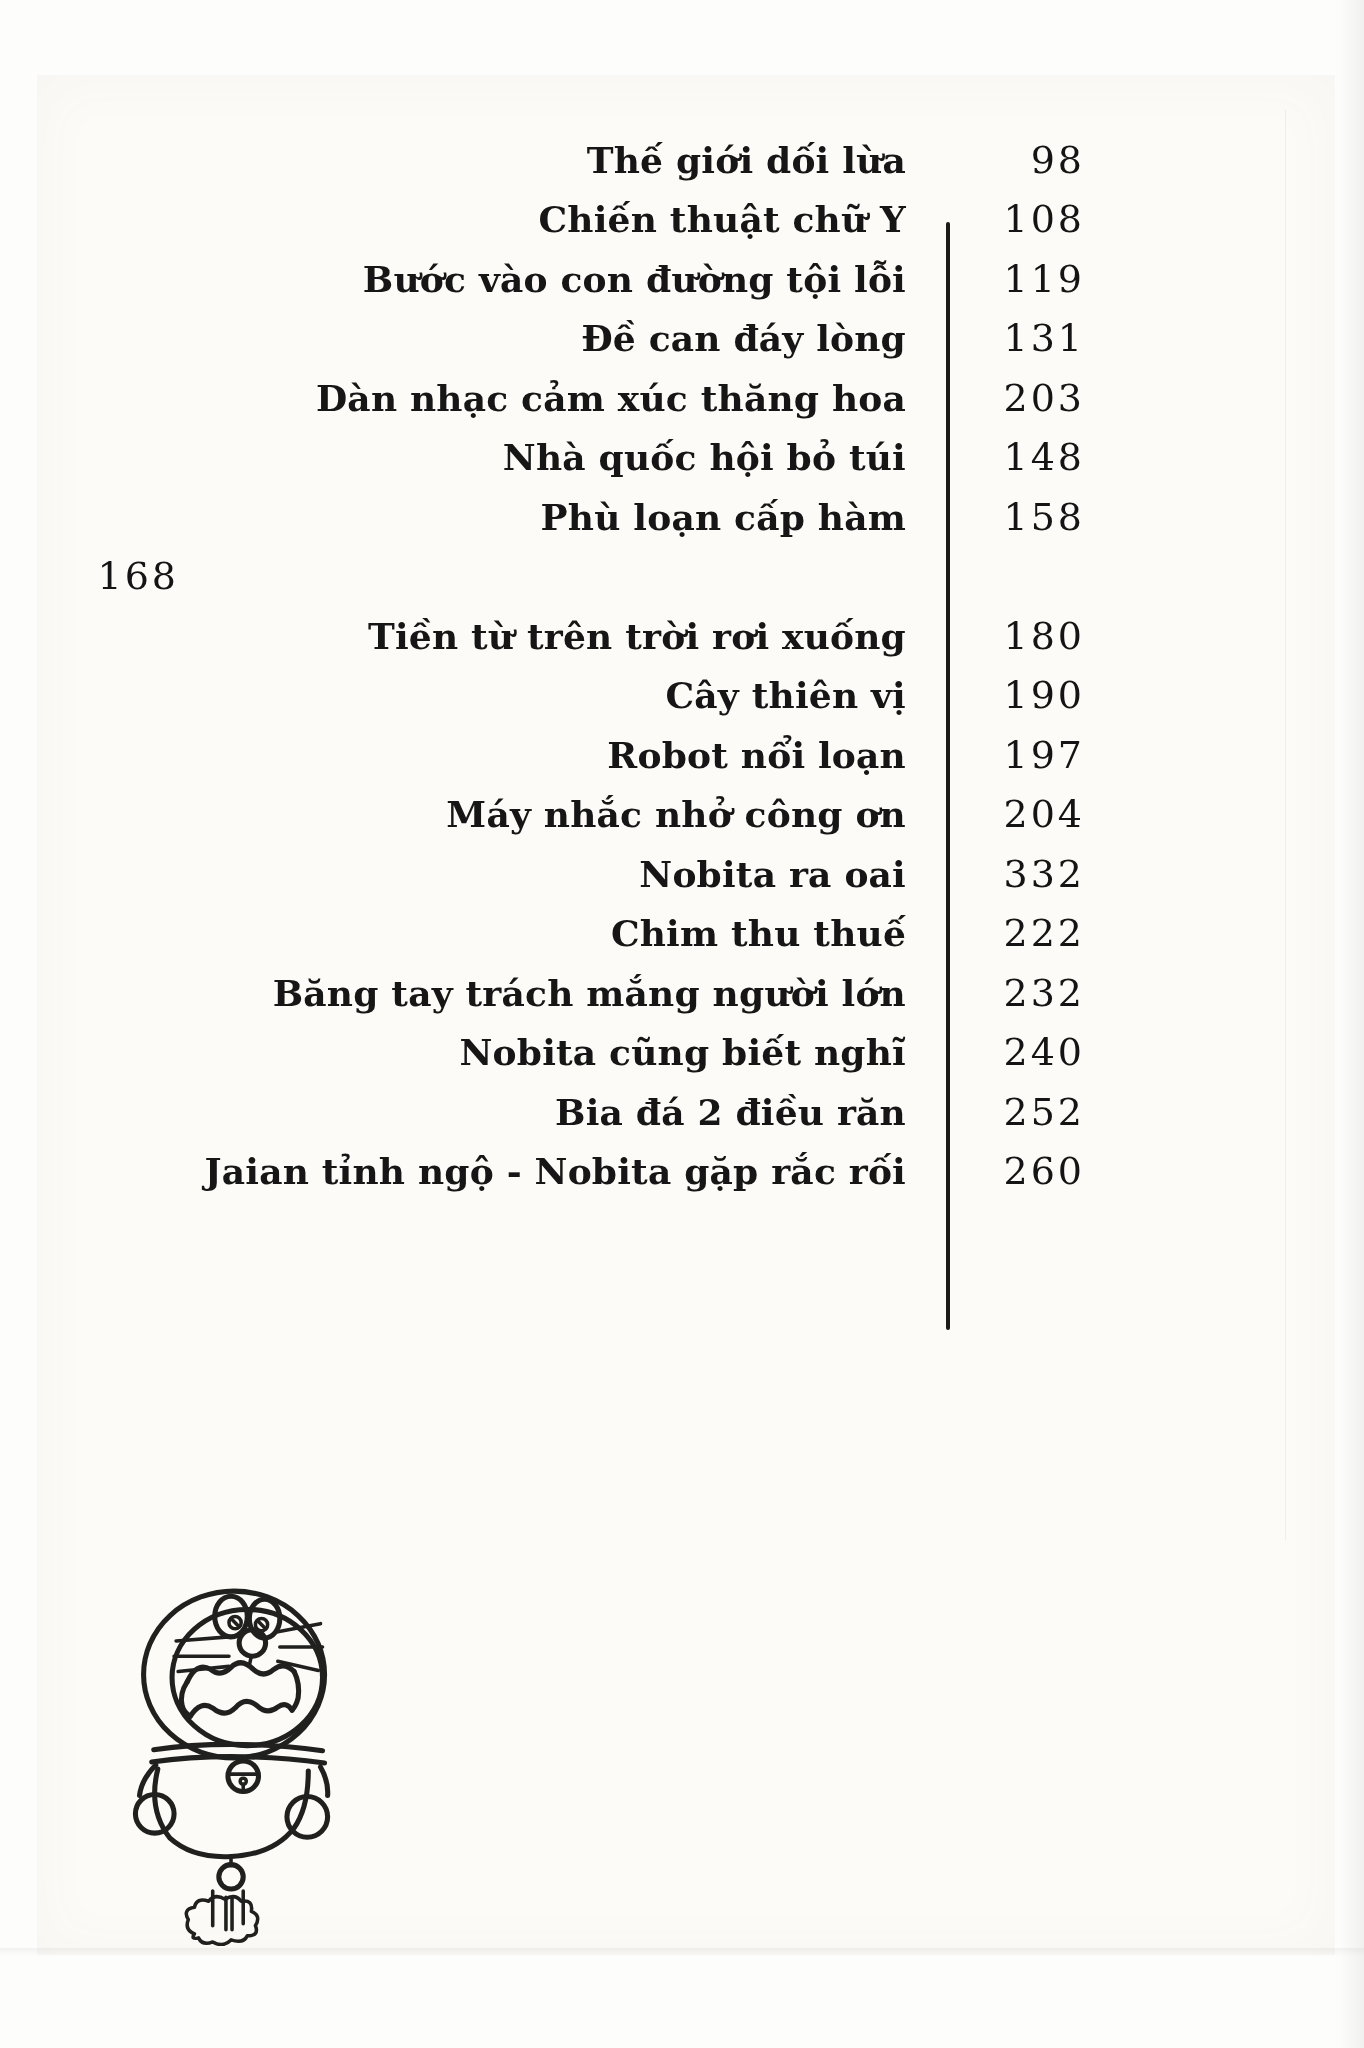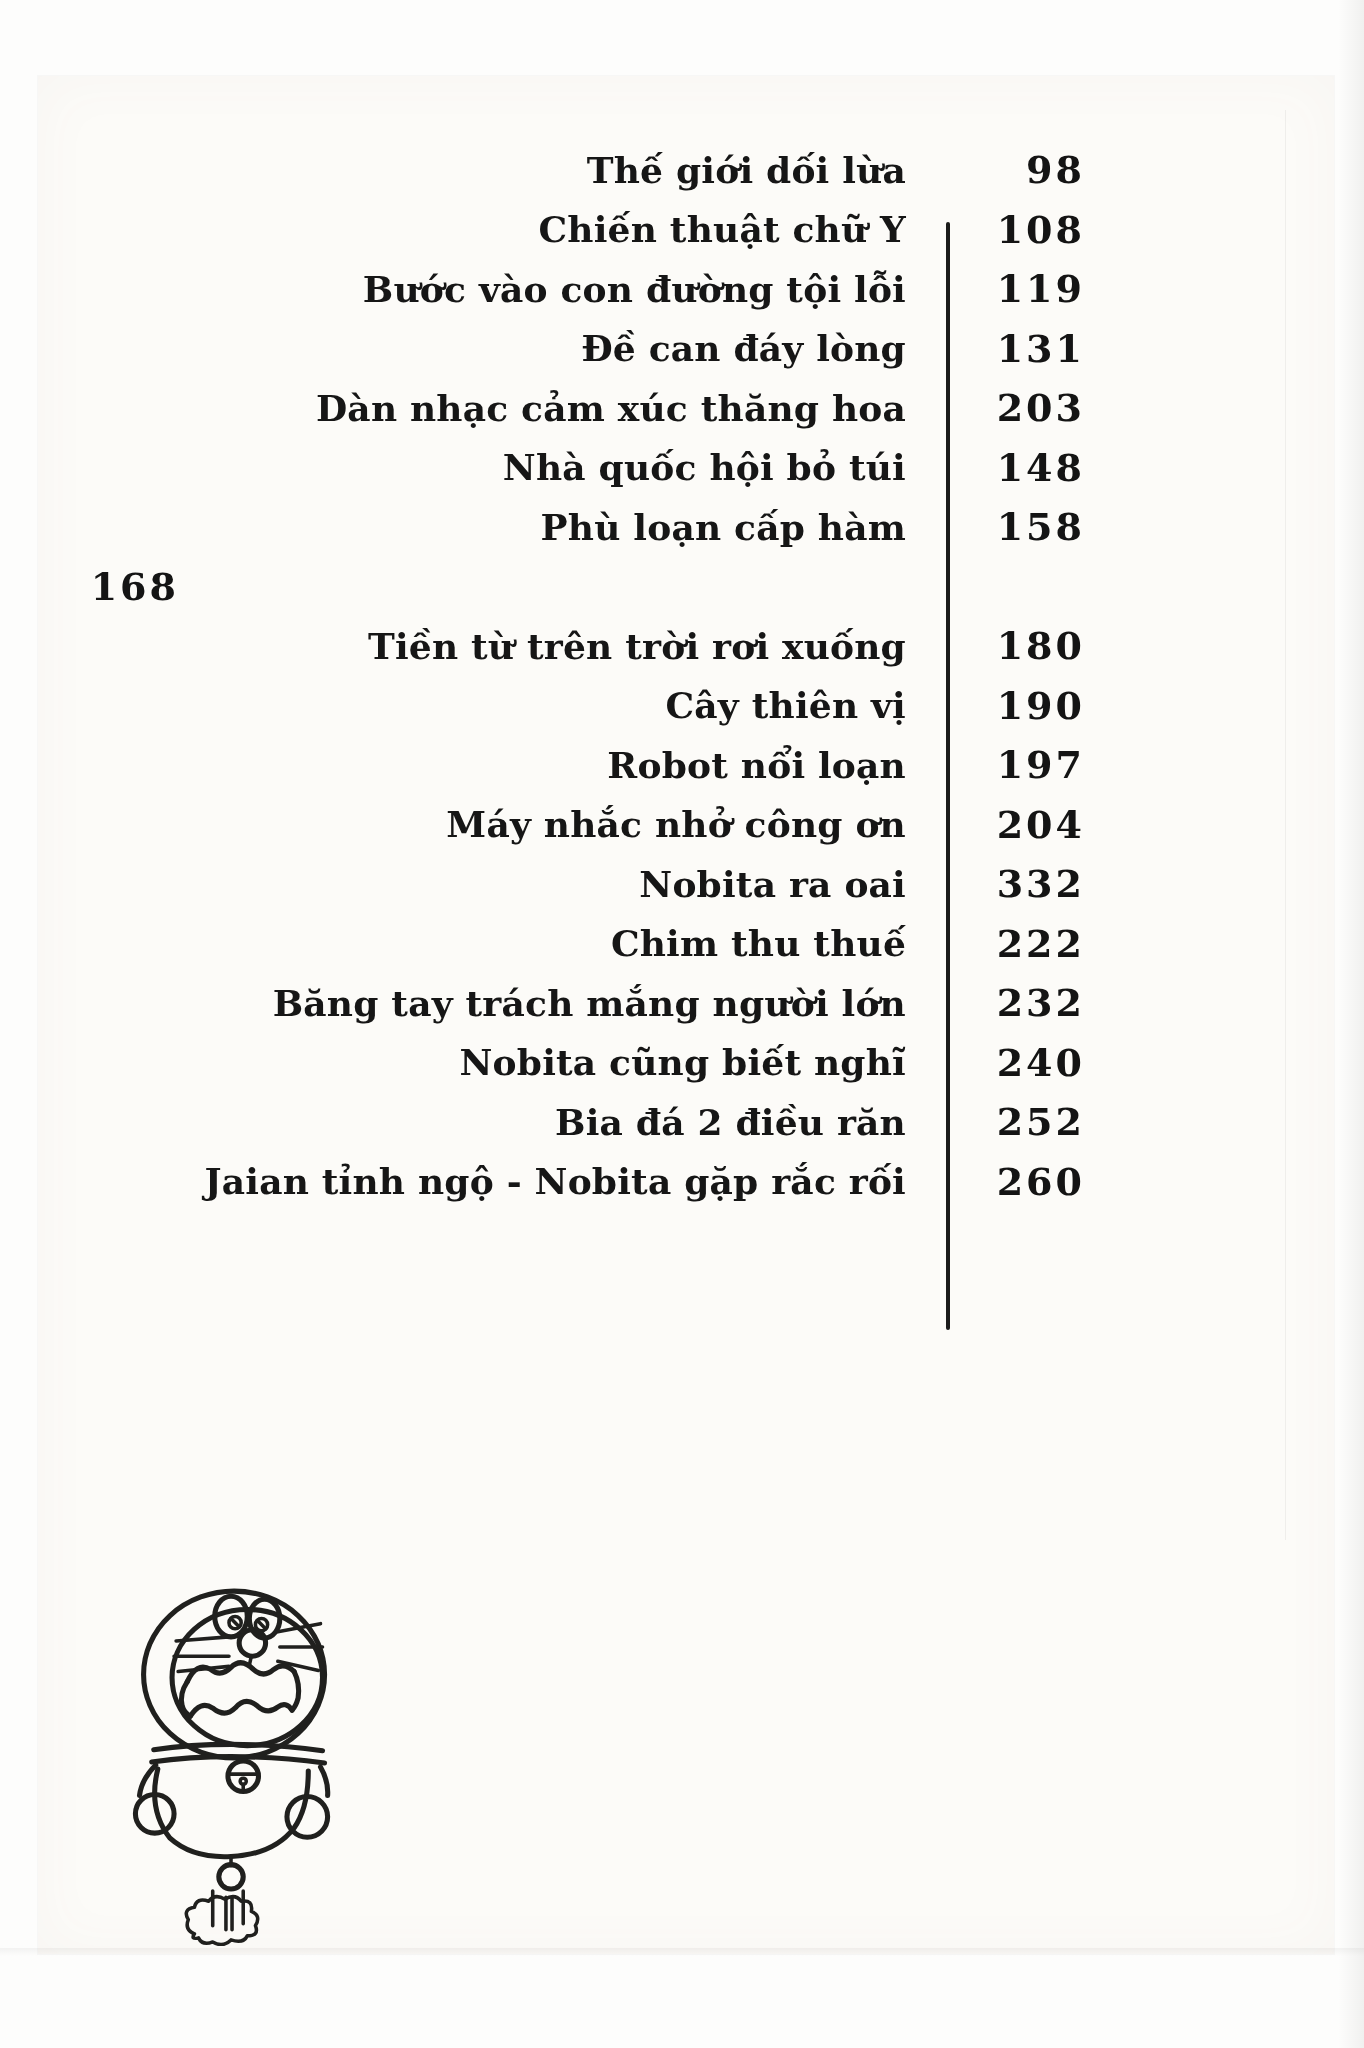--- a/index.html
+++ b/index.html
@@ -8,33 +8,33 @@
     background:#fdfdfc;
     font-family:"DejaVu Serif","Liberation Serif",serif;
     position:relative;overflow:hidden;
   }
   .paper{
     position:absolute;left:38px;top:76px;width:1296px;height:1878px;
     background:#fcfbf8;
     box-shadow:0 0 0 1px rgba(0,0,0,0.025), inset 0 0 60px rgba(120,110,90,0.04);
   }
   .toc{
-    position:absolute;left:0;top:140px;width:1364px;
+    position:absolute;left:0;top:130px;width:1364px;
   }
   .toc-row{
     display:flex;align-items:center;height:59.5px;
   }
   .toc-title{
     width:906px;text-align:right;
     font-size:36px;font-weight:bold;color:#161616;
     letter-spacing:0.2px;white-space:nowrap;
   }
   .toc-page{
     width:179px;text-align:right;
-    font-size:38px;font-weight:bold;color:#141414;
+    font-size:38px;font-weight:normal;color:#141414;
     letter-spacing:3px;white-space:nowrap;
   }
   .toc-divider{
     position:absolute;left:946px;top:222px;width:4px;height:1108px;
     background:#1b1b1a;border-radius:2px;
   }
   .ghost-band{
     position:absolute;left:0;top:1948px;width:1364px;height:8px;
     background:linear-gradient(to bottom, rgba(0,0,0,0.045), rgba(0,0,0,0));
   }

